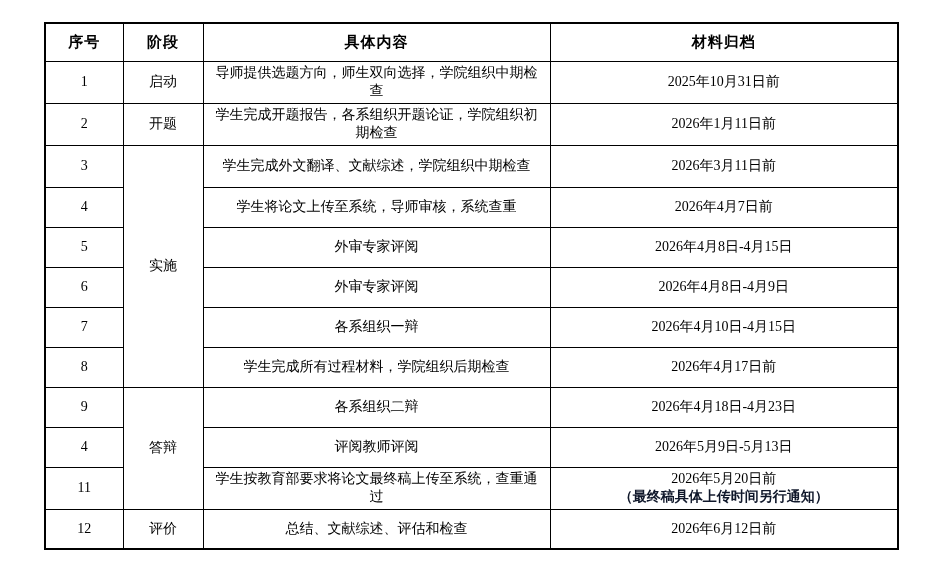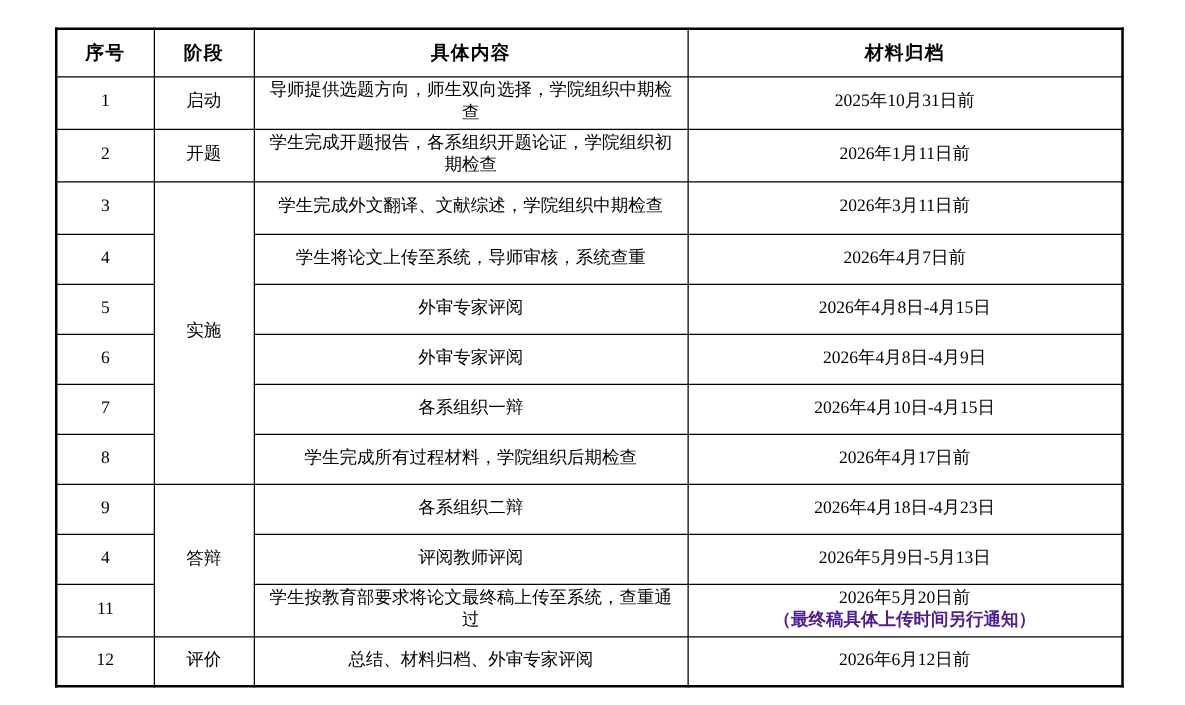--- a/index.html
+++ b/index.html
@@ -141,25 +141,25 @@
         <td>评阅教师评阅</td>
         <td>
           <div>2026年5月9日-5月13日</div>
         </td>
       </tr>
       <tr class="tall">
         <td>11</td>
         <td>学生按教育部要求将论文最终稿上传至系统，查重通过</td>
         <td>
           <div>2026年5月20日前</div>
-          <div class="time-note" style="color: #4c1d95;">（最终稿具体上传时间另行通知）</div>
+          <div class="time-note" style="color: #0f172a;">（最终稿具体上传时间另行通知）</div>
         </td>
       </tr>
       <tr>
         <td>12</td>
         <td rowspan="1">评价</td>
-        <td>总结、材料归档、外审专家评阅</td>
+        <td>总结、文献综述、评估和检查</td>
         <td>
           <div>2026年6月12日前</div>
         </td>
       </tr>
     </tbody>
 </table>
 
 </body></html>

